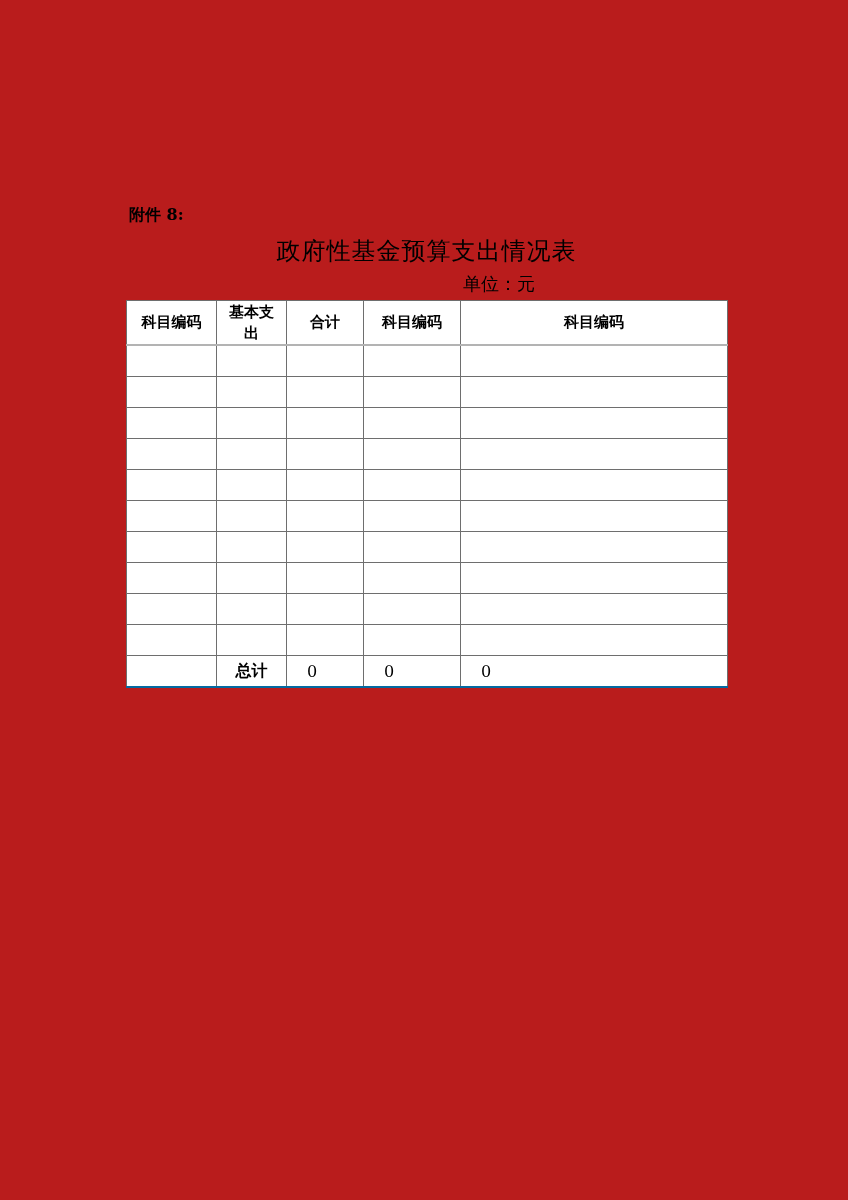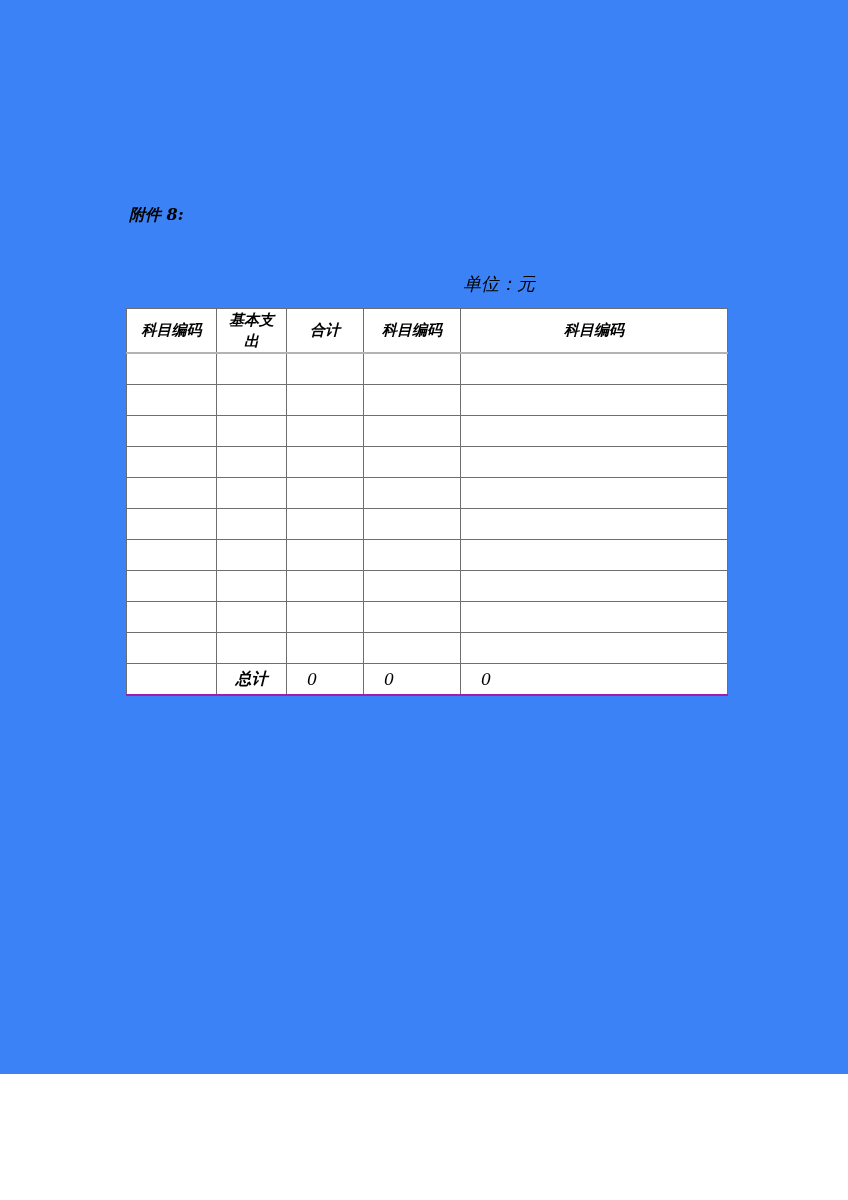--- a/index.html
+++ b/index.html
@@ -3,26 +3,25 @@
 <meta charset="utf-8">
 <style>
   html, body {
     margin: 0;
     padding: 0;
     background: #ffffff;
   }
   .page {
     position: relative;
     width: 848px;
-    height: 1074px;
-    background: #3b82f6;
+    height: 1200px;
+    background: #b91c1c;
     font-family: "DejaVu Serif", "Liberation Serif", serif;
     color: #000000;
     overflow: hidden;
-    font-style: italic;
   }
   .attachment-label {
     position: absolute;
     left: 129px;
     top: 204px;
     font-size: 16px;
     font-weight: bold;
     line-height: 22px;
     white-space: nowrap;
   }
@@ -42,21 +41,21 @@
     position: absolute;
     left: 463px;
     top: 276px;
     font-size: 18px;
     line-height: 16px;
     white-space: nowrap;
   }
   table.budget-table {
     position: absolute;
     left: 126px;
-    top: 308px;
+    top: 300px;
     width: 601px;
     border-collapse: collapse;
     table-layout: fixed;
     font-family: "DejaVu Serif", "Liberation Serif", serif;
   }
   table.budget-table td,
   table.budget-table th {
     border: 1px solid #6e6e6e;
     padding: 0;
     background: #ffffff;
@@ -73,38 +72,39 @@
     padding: 0 6px;
     color: #000000;
   }
   table.budget-table tbody td {
     height: 30px;
     font-size: 16px;
     vertical-align: middle;
   }
   table.budget-table tr.total-row td {
     height: 30px;
-    border-bottom: 2px solid #a21caf;
+    border-bottom: 2px solid #0369a1;
   }
   .cell-total-label {
     text-align: center;
     font-weight: bold;
   }
   .cell-value {
     text-align: left;
     padding-left: 20px !important;
   }
 </style>
 </head>
 <body>
 
 <div class="page">
 
   <div class="attachment-label">附件 8:</div>
 
+  <div class="doc-title">政府性基金预算支出情况表</div>
 
   <div class="unit-label">单位：元</div>
 
   <table class="budget-table">
     <colgroup>
       <col style="width:90px">
       <col style="width:70px">
       <col style="width:77px">
       <col style="width:97px">
       <col style="width:267px">

